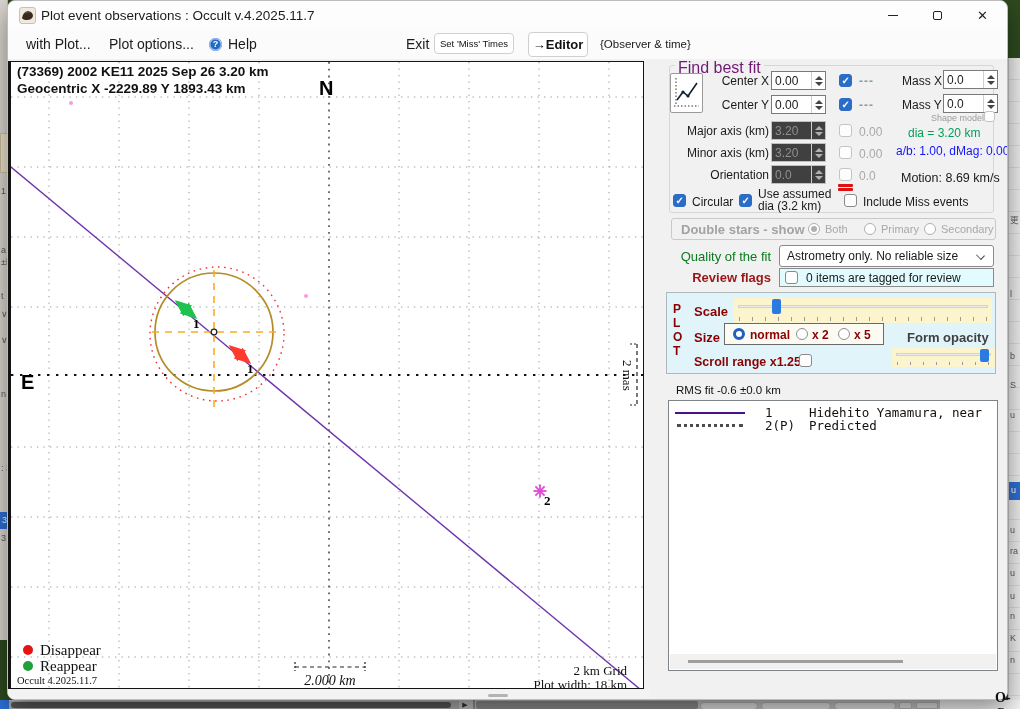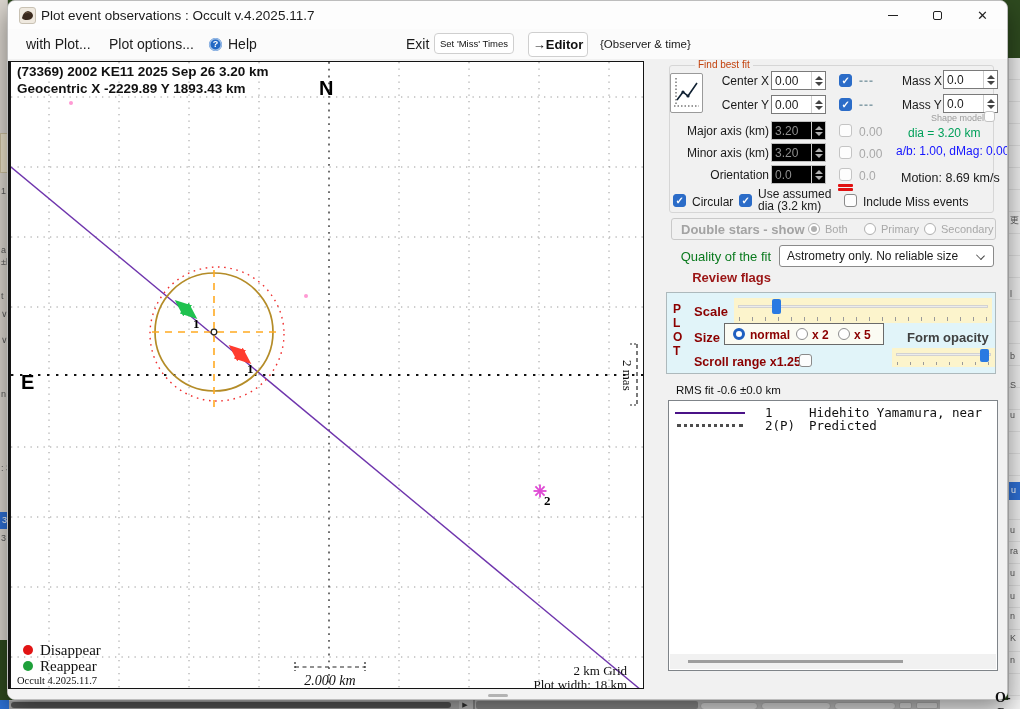--- a/index.html
+++ b/index.html
@@ -46,30 +46,30 @@
 
   
   .plot-box { position:absolute; left:0; top:2px; width:636px; height:628px; background:#fff;
               border:1px solid #141414; border-left-width:3px; }
   .plot-hscroll { position:absolute; left:0; top:631px; width:642px; height:11px; background:#f3f3f3; }
   .hgrip { position:absolute; left:480px; top:4px; width:20px; height:3px; background:#b3b3b3; border-radius:2px; }
 
   
   .panel { position:absolute; left:648px; top:0; width:353px; height:642px; font-size:12px; color:#1a1a1a; }
   .gbox { position:absolute; border:1px solid #d6d6d6; border-radius:3px; }
-  .gbox-label { position:absolute; top:-7px; background:#f1f1f1; padding:0 3px; font-size:10px; color:#c2410c;margin-left:20px; }
+  .gbox-label { position:absolute; top:-7px; background:#f1f1f1; padding:0 3px; font-size:16px; color:#701a75; }
   .lbl { position:absolute; white-space:nowrap; }
   .spin { position:absolute; display:flex; width:55px; height:19px; border:1px solid #7a7a7a; background:#fff; }
   .spin .sv { flex:1; font-size:12px; padding:2px 0 0 3px; }
   .spin .sb { width:14px; border-left:1px solid #cfcfcf; display:flex; flex-direction:column; }
   .spin .sb i { flex:1; position:relative; }
   .spin .sb i.up::after, .spin .sb i.dn::after { content:""; position:absolute; left:3px; border-left:4px solid transparent; border-right:4px solid transparent; }
   .spin .sb i.up::after { bottom:1px; border-bottom:4px solid #444; }
   .spin .sb i.dn::after { top:1px; border-top:4px solid #444; }
-  .spin.dis { border-color:#c0c0c0; background:#000000; }
+  .spin.dis { border-color:#c0c0c0; background:#404040; }
   .spin.dis .sv { color:#8f8f8f; }
   .spin.dis .sb i.up::after { border-bottom-color:#b0b0b0; }
   .spin.dis .sb i.dn::after { border-top-color:#b0b0b0; }
 
   .ck { position:absolute; width:13px; height:13px; border:1px solid #8a8a8a; border-radius:3px; background:#fdfdfd; }
   .ck.on { background:#2b6cc8; border-color:#2b6cc8; }
   .ck.on::after { content:"✓"; position:absolute; left:1.5px; top:-0.5px; color:#fff; font-size:10px; font-weight:bold; }
   .ck.dis { border-color:#c4c4c4; }
   .ck.small { width:11px; height:11px; }
 
@@ -395,20 +395,24 @@
       <span class="rad gray" style="left:268px;top:164px;"></span>
       <span class="lbl" style="left:285px;top:164px;font-size:11px;color:#a8a8a8;">Secondary</span>
 
       <span class="lbl" style="left:8px;top:190px;width:107px;text-align:right;font-size:13px;font-weight:normal;color:#0a7a1e;">Quality of the fit</span>
       <div class="dd" style="left:123px;top:186px;width:215px;height:22px;">
         <span class="dd-txt">Astrometry only. No reliable size</span>
         <span class="chev"></span>
       </div>
 
       <span class="lbl" style="left:8px;top:211px;width:107px;text-align:right;font-size:13px;font-weight:bold;color:#9b1515;">Review flags</span>
+      <div class="cyanfield" style="left:123px;top:209px;width:215px;height:19px;">
+        <span class="ck" style="left:5px;top:2px;background:#fff;"></span>
+        <span class="lbl" style="left:26px;top:2px;">0 items are tagged for review</span>
+      </div>
 
       <div class="plotctl">
         <span class="lbl maroon" style="left:6px;top:9px;">P</span>
         <span class="lbl maroon" style="left:6px;top:23px;">L</span>
         <span class="lbl maroon" style="left:6px;top:37px;">O</span>
         <span class="lbl maroon" style="left:6px;top:51px;">T</span>
 
         <span class="lbl maroon" style="left:27px;top:11px;font-size:13px;">Scale</span>
         <div class="slider" style="left:67px;top:5px;width:258px;height:25px;">
           <div class="groove"></div>

